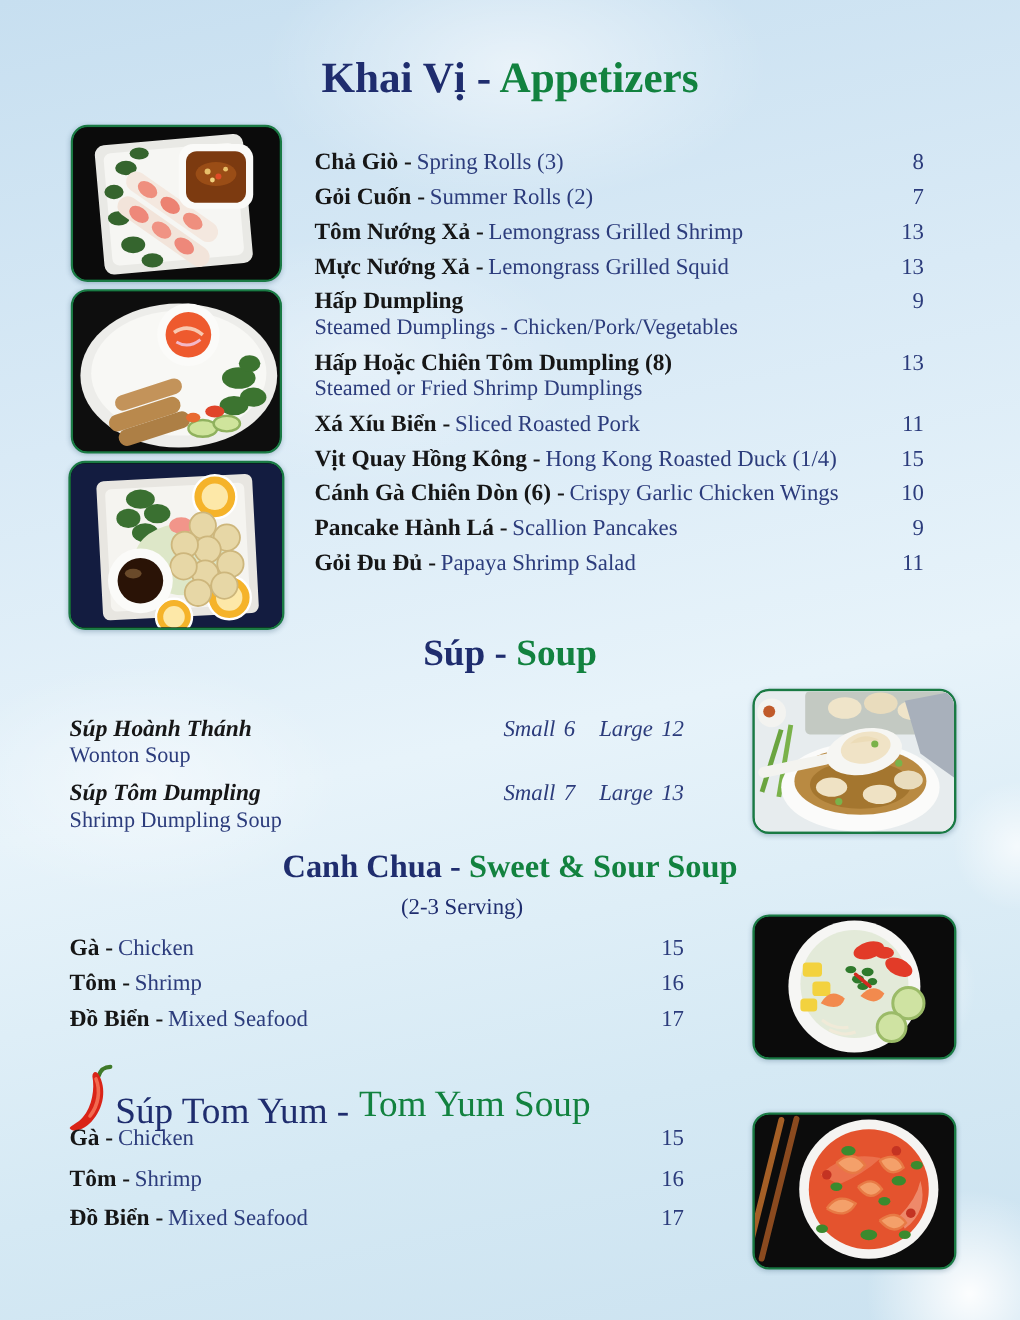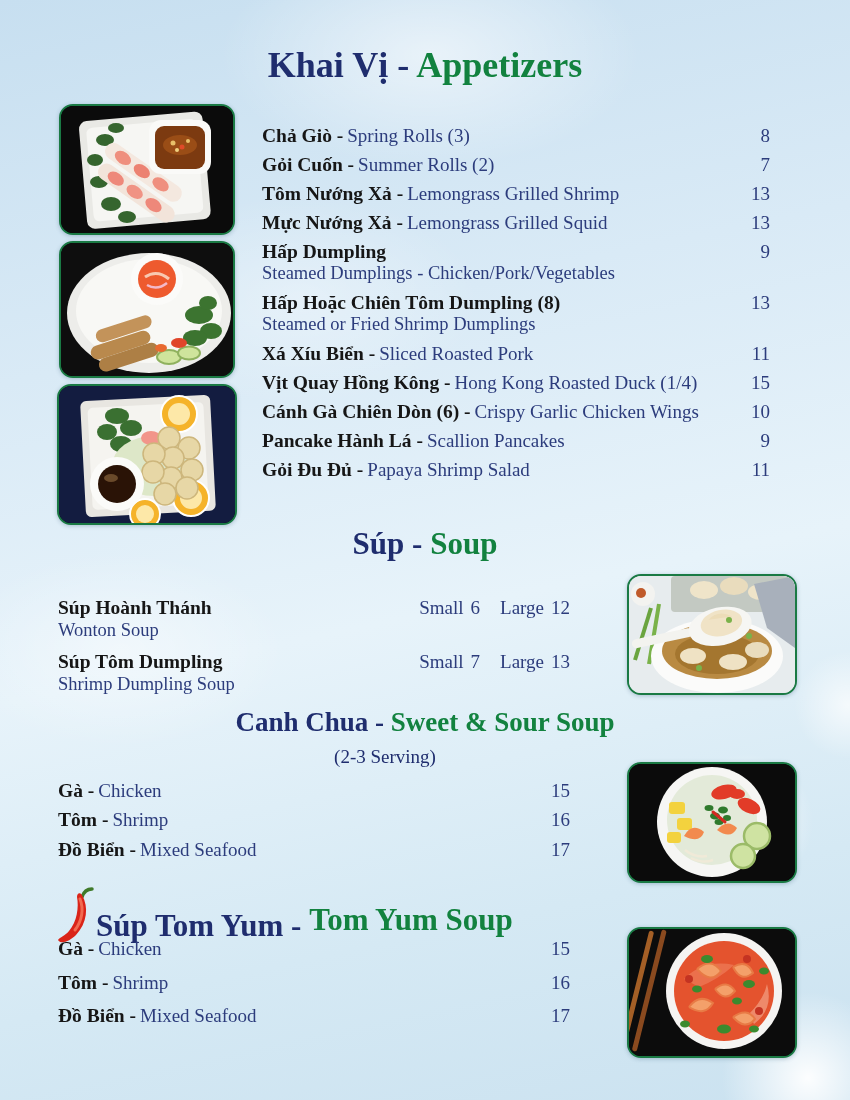--- a/index.html
+++ b/index.html
@@ -17,39 +17,39 @@
       radial-gradient(ellipse 220px 130px at 120px 650px, rgba(255,255,255,.45), rgba(255,255,255,0) 75%),
       radial-gradient(ellipse 240px 140px at 300px 300px, rgba(255,255,255,.35), rgba(255,255,255,0) 75%),
       linear-gradient(168deg,#c7dff0 0%,#d9eaf6 30%,#e7f3fa 55%,#d5e9f4 80%,#cbe2f0 100%);
   }
   .sec-title{position:absolute;left:0;width:850px;text-align:center;font-weight:bold;white-space:nowrap;}
   .navy{color:var(--navy);margin-top:12px;} .green{color:var(--green);}
   #h-app{top:44px;font-size:36px;}
   #h-soup{top:526px;font-size:31px;}
   #h-canh{top:707px;font-size:27px;}
   #canh-serving{position:absolute;left:0;top:746px;width:698px;text-align:center;font-size:19px;color:var(--navy);padding-left:36px;}
-  #h-tomyum{position:absolute;left:56px;top:893px;display:flex;align-items:center;font-weight:bold;font-size:31px;white-space:nowrap;}
+  #h-tomyum{position:absolute;left:56px;top:893px;display:flex;align-items:center;font-weight:normal;font-size:31px;white-space:nowrap;}
   #h-tomyum .chili{width:38px;height:62px;margin-right:2px;margin-top:-8px;flex:0 0 auto;}
 
   .photo{position:absolute;border:2.5px solid var(--photo-border);border-radius:14px;overflow:hidden;
          background:#000;box-shadow:0 1px 4px rgba(40,80,110,.3);}
   .photo svg{display:block;width:100%;height:100%;}
 
   
   #app-list{position:absolute;left:262px;top:118px;width:508px;}
   .arow{display:flex;justify-content:space-between;align-items:flex-end;height:29px;white-space:nowrap;}
   .nm{font-weight:bold;color:var(--ink);font-size:19.5px;}
   .ds{color:var(--desc);font-size:19px;}
   .pr{color:var(--desc);font-size:19px;min-width:34px;text-align:right;}
   .asub{height:22px;line-height:20px;font-size:18.5px;color:var(--desc);white-space:nowrap;}
 
   
   #soup-list{position:absolute;left:58px;top:597px;width:512px;}
   .srow{margin-bottom:9px;}
-  .srow-top{display:flex;justify-content:space-between;align-items:baseline;white-space:nowrap;}
+  .srow-top{display:flex;justify-content:space-between;align-items:baseline;white-space:nowrap;font-style:italic;}
   .sname{font-weight:bold;color:var(--ink);font-size:19.5px;}
   .ssizes{color:var(--desc);font-size:19px;}
   .ssizes .sz-lbl{margin-right:7px;}
   .ssizes .sz-gap{display:inline-block;width:20px;}
   .ssub{font-size:18.5px;color:var(--desc);line-height:23px;}
 
   #canh-list{position:absolute;left:58px;top:780px;width:512px;}
   .crow{display:flex;justify-content:space-between;align-items:baseline;height:29.3px;white-space:nowrap;}
   #tomyum-list{position:absolute;left:58px;top:938px;width:512px;}
   #tomyum-list .crow{height:33.5px;}

